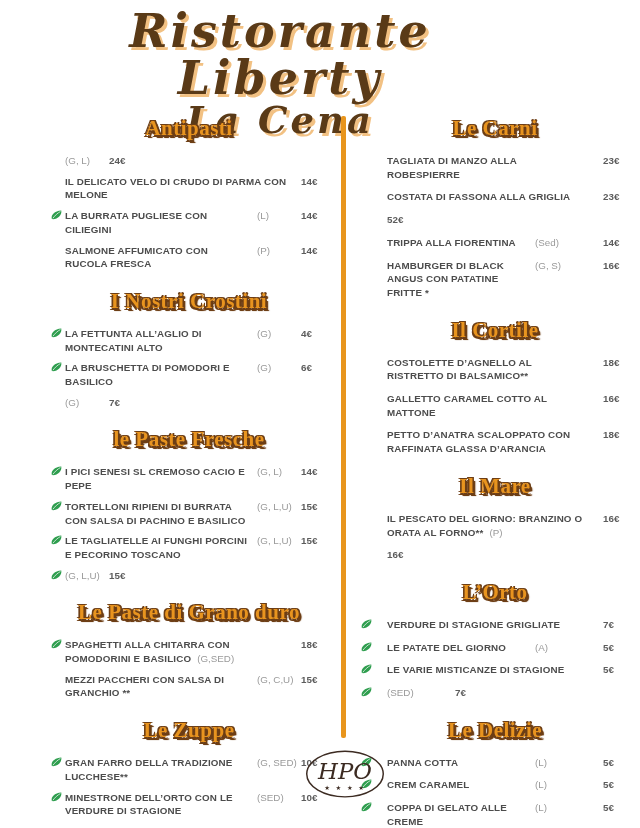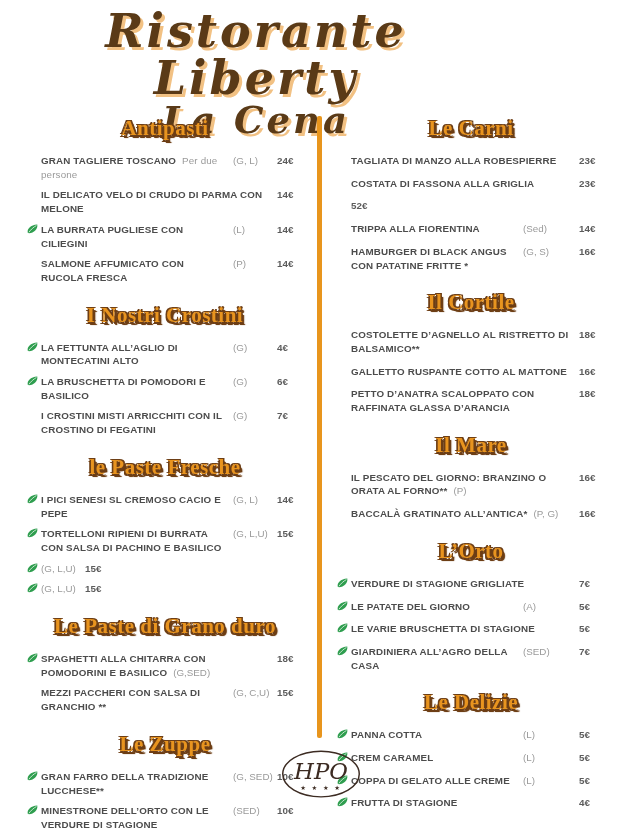--- a/index.html
+++ b/index.html
@@ -1,17 +1,17 @@
 <!DOCTYPE html>
 <html><head>
 <meta charset="utf-8">
 <style>
   html,body{margin:0;padding:0;background:#ffffff;}
   body{width:640px;height:828px;font-family:"Liberation Sans",sans-serif;overflow:hidden;}
-  .page{position:relative;width:512px;height:828px;background:#ffffff;}
+  .page{position:relative;width:512px;height:828px;background:#ffffff;margin-left:24px;}
 
   
   .header{position:absolute;top:8px;left:0;width:100%;text-align:center;}
   .t1,.t2{font-family:"DejaVu Serif",serif;font-style:italic;font-weight:700;color:#5a3a17;
           text-shadow:3px 3px 0 #f2c183;letter-spacing:3px;line-height:1.02;}
   .t1{font-size:46px;}
   .t2{font-size:37px;}
 
   
   .divider{position:absolute;left:317px;top:116px;width:5px;height:622px;background:#e8951d;border-radius:2px;}
@@ -22,21 +22,21 @@
   .col-right{left:336px;width:270px;}
 
   .section{margin-bottom:12px;}
   .section-title{margin:18px 0 13px;text-align:center;font-size:21px;font-weight:800;color:#e8941f;
     letter-spacing:.5px;font-family:Liberation Serif, serif;
     text-shadow:-1.5px -1.5px 0 #6d3e15,1.5px -1.5px 0 #6d3e15,-1.5px 1.5px 0 #6d3e15,
                  1.5px 1.5px 0 #6d3e15,2.5px 2.5px 0 #6d3e15,3px 3px 1px rgba(109,62,21,.85);}
   .section:first-child .section-title{margin-top:4px;}
 
   .item{display:flex;align-items:flex-start;margin-bottom:7px;font-size:9.8px;}
-  .col-right .item{margin-bottom:9px;}
+  .col-right .item{margin-bottom:9px;gap:12px;}
   .leaf{width:15px;flex:none;padding-top:1px;}
   .leaf svg{width:13px;height:10px;display:block;transform:rotate(-10deg);}
   .iname{flex:1;font-weight:700;color:#4c4c4c;line-height:1.4;letter-spacing:.15px;padding-right:4px;}
   .note{font-weight:400;color:#9a9a9a;margin-left:6px;}
   .inline-al{font-weight:400;color:#9a9a9a;margin-left:6px;letter-spacing:0;}
   .allerg{flex:none;min-width:44px;color:#9a9a9a;font-weight:400;line-height:1.4;}
   .col-right .allerg{min-width:56px;}
   .price{flex:none;min-width:27px;text-align:left;color:#5c5c5c;font-weight:700;line-height:1.4;}
 
   
@@ -55,21 +55,20 @@
   </div>
 
   <div class="divider"></div>
 
   <div class="column col-left">
     <div>
         <section class="section">
           <h2 class="section-title">Antipasti</h2>
           <div class="item">
             <span class="leaf"></span>
-            <span class="iname">GRAN TAGLIERE TOSCANO<span class="note">Per due persone</span></span>
             <span class="allerg">(G, L)</span>
             <span class="price">24€</span>
           </div>
           <div class="item">
             <span class="leaf"></span>
             <span class="iname">IL DELICATO VELO DI CRUDO DI PARMA CON MELONE</span>
             <span class="price">14€</span>
           </div>
           <div class="item">
             <span class="leaf">
@@ -108,21 +107,20 @@
                 <path d="M1.5 10 C0.8 4.5 6.5 0.8 14.8 1.6 C14.6 7.6 8 12 1.5 10 Z" fill="#2f9e4f"></path>
                 <path d="M3 9.2 C6 6.2 10 3.8 13.5 2.6" stroke="#dff0e2" stroke-width="1" fill="none"></path>
               </svg>
             </span>
             <span class="iname">LA BRUSCHETTA DI POMODORI E BASILICO</span>
             <span class="allerg">(G)</span>
             <span class="price">6€</span>
           </div>
           <div class="item">
             <span class="leaf"></span>
-            <span class="iname">I CROSTINI MISTI ARRICCHITI CON IL CROSTINO DI FEGATINI</span>
             <span class="allerg">(G)</span>
             <span class="price">7€</span>
           </div>
         </section>
         <section class="section">
           <h2 class="section-title">le Paste Fresche</h2>
           <div class="item">
             <span class="leaf">
               <svg viewBox="0 0 16 12">
                 <path d="M1.5 10 C0.8 4.5 6.5 0.8 14.8 1.6 C14.6 7.6 8 12 1.5 10 Z" fill="#2f9e4f"></path>
@@ -144,20 +142,21 @@
             <span class="allerg">(G, L,U)</span>
             <span class="price">15€</span>
           </div>
           <div class="item">
             <span class="leaf">
               <svg viewBox="0 0 16 12">
                 <path d="M1.5 10 C0.8 4.5 6.5 0.8 14.8 1.6 C14.6 7.6 8 12 1.5 10 Z" fill="#2f9e4f"></path>
                 <path d="M3 9.2 C6 6.2 10 3.8 13.5 2.6" stroke="#dff0e2" stroke-width="1" fill="none"></path>
               </svg>
             </span>
+            <span class="iname">LE TAGLIATELLE AI FUNGHI PORCINI E PECORINO TOSCANO</span>
             <span class="allerg">(G, L,U)</span>
             <span class="price">15€</span>
           </div>
           <div class="item">
             <span class="leaf">
               <svg viewBox="0 0 16 12">
                 <path d="M1.5 10 C0.8 4.5 6.5 0.8 14.8 1.6 C14.6 7.6 8 12 1.5 10 Z" fill="#2f9e4f"></path>
                 <path d="M3 9.2 C6 6.2 10 3.8 13.5 2.6" stroke="#dff0e2" stroke-width="1" fill="none"></path>
               </svg>
             </span>
@@ -246,39 +245,38 @@
         </section>
         <section class="section">
           <h2 class="section-title">Il Cortile</h2>
           <div class="item">
             <span class="leaf"></span>
             <span class="iname">COSTOLETTE D’AGNELLO AL RISTRETTO DI BALSAMICO**</span>
             <span class="price">18€</span>
           </div>
           <div class="item">
             <span class="leaf"></span>
-            <span class="iname">GALLETTO RUSPANTE COTTO AL MATTONE</span>
+            <span class="iname">GALLETTO CARAMEL COTTO AL MATTONE</span>
             <span class="price">16€</span>
           </div>
           <div class="item">
             <span class="leaf"></span>
             <span class="iname">PETTO D’ANATRA SCALOPPATO CON RAFFINATA GLASSA D’ARANCIA</span>
             <span class="price">18€</span>
           </div>
         </section>
         <section class="section">
           <h2 class="section-title">Il Mare</h2>
           <div class="item">
             <span class="leaf"></span>
             <span class="iname">IL PESCATO DEL GIORNO: BRANZINO O ORATA AL FORNO**<span class="inline-al">(P)</span></span>
             <span class="price">16€</span>
           </div>
           <div class="item">
             <span class="leaf"></span>
-            <span class="iname">BACCALÀ GRATINATO ALL’ANTICA*<span class="inline-al">(P, G)</span></span>
             <span class="price">16€</span>
           </div>
         </section>
         <section class="section">
           <h2 class="section-title">L’Orto</h2>
           <div class="item">
             <span class="leaf">
               <svg viewBox="0 0 16 12">
                 <path d="M1.5 10 C0.8 4.5 6.5 0.8 14.8 1.6 C14.6 7.6 8 12 1.5 10 Z" fill="#2f9e4f"></path>
                 <path d="M3 9.2 C6 6.2 10 3.8 13.5 2.6" stroke="#dff0e2" stroke-width="1" fill="none"></path>
@@ -298,31 +296,30 @@
             <span class="allerg">(A)</span>
             <span class="price">5€</span>
           </div>
           <div class="item">
             <span class="leaf">
               <svg viewBox="0 0 16 12">
                 <path d="M1.5 10 C0.8 4.5 6.5 0.8 14.8 1.6 C14.6 7.6 8 12 1.5 10 Z" fill="#2f9e4f"></path>
                 <path d="M3 9.2 C6 6.2 10 3.8 13.5 2.6" stroke="#dff0e2" stroke-width="1" fill="none"></path>
               </svg>
             </span>
-            <span class="iname">LE VARIE BRUSCHETTA DI STAGIONE</span>
-            <span class="price">5€</span>
-          </div>
-          <div class="item">
-            <span class="leaf">
-              <svg viewBox="0 0 16 12">
-                <path d="M1.5 10 C0.8 4.5 6.5 0.8 14.8 1.6 C14.6 7.6 8 12 1.5 10 Z" fill="#2f9e4f"></path>
-                <path d="M3 9.2 C6 6.2 10 3.8 13.5 2.6" stroke="#dff0e2" stroke-width="1" fill="none"></path>
-              </svg>
-            </span>
-            <span class="iname">GIARDINIERA ALL’AGRO DELLA CASA</span>
+            <span class="iname">LE VARIE MISTICANZE DI STAGIONE</span>
+            <span class="price">5€</span>
+          </div>
+          <div class="item">
+            <span class="leaf">
+              <svg viewBox="0 0 16 12">
+                <path d="M1.5 10 C0.8 4.5 6.5 0.8 14.8 1.6 C14.6 7.6 8 12 1.5 10 Z" fill="#2f9e4f"></path>
+                <path d="M3 9.2 C6 6.2 10 3.8 13.5 2.6" stroke="#dff0e2" stroke-width="1" fill="none"></path>
+              </svg>
+            </span>
             <span class="allerg">(SED)</span>
             <span class="price">7€</span>
           </div>
         </section>
         <section class="section">
           <h2 class="section-title">Le Delizie</h2>
           <div class="item">
             <span class="leaf">
               <svg viewBox="0 0 16 12">
                 <path d="M1.5 10 C0.8 4.5 6.5 0.8 14.8 1.6 C14.6 7.6 8 12 1.5 10 Z" fill="#2f9e4f"></path>

